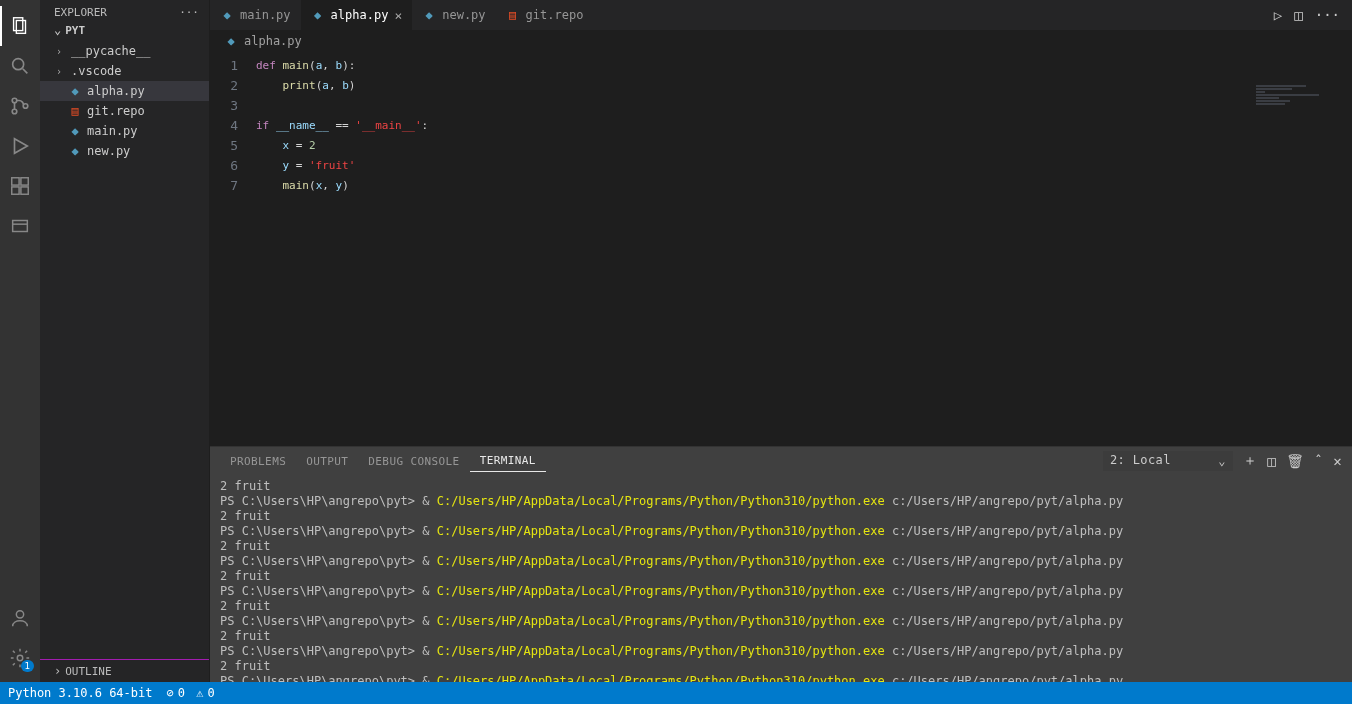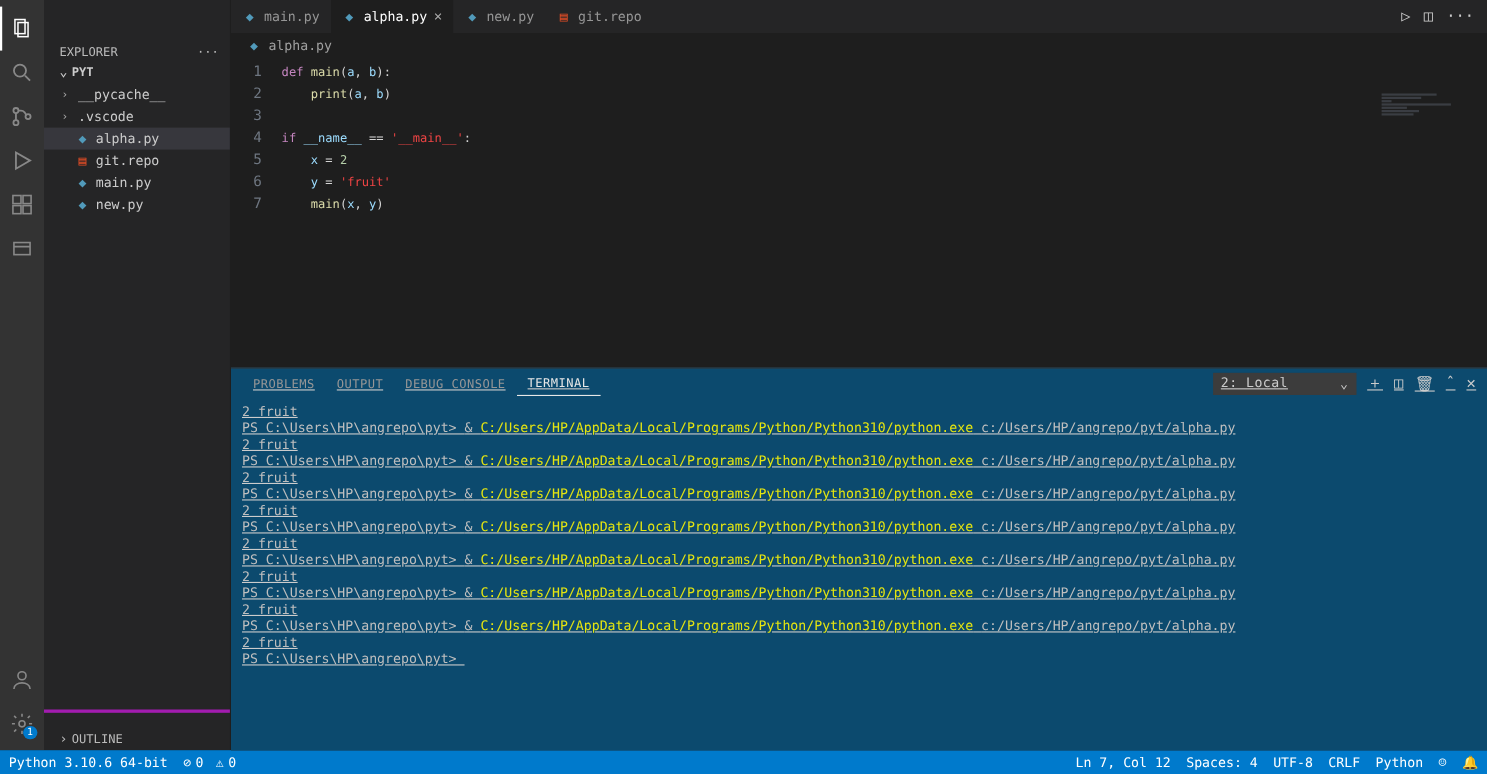--- a/index.html
+++ b/index.html
@@ -8,49 +8,49 @@
   .middle { flex:1; display:flex; min-height:0; }
   
   .activitybar { width:40px; background:#333333; display:flex; flex-direction:column; align-items:center; padding-top:6px; }
   .activitybar .bottom { margin-top:auto; display:flex; flex-direction:column; align-items:center; padding-bottom:4px; }
   .acticon { width:40px; height:40px; display:flex; align-items:center; justify-content:center; color:#888; cursor:pointer; position:relative;}
   .acticon.active { color:#fff; }
   .acticon.active::before { content:''; position:absolute; left:0; top:0; bottom:0; width:2px; background:#fff;}
   .badge { position:absolute; bottom:6px; right:6px; background:#007acc; color:#fff; font-size:9px; border-radius:8px; padding:0 4px; line-height:12px;}
   
   .sidebar { width:170px; background:#252526; display:flex; flex-direction:column; font-size:12px; border-right:1px solid #1e1e1e;}
-  .sb-header { display:flex; align-items:center; justify-content:space-between; padding:6px 10px 2px 14px; color:#bbb; font-size:11px; text-transform:uppercase;margin-top:35px;}
+  .sb-header { display:flex; align-items:center; justify-content:space-between; padding:6px 10px 2px 14px; color:#bbb; font-size:11px; text-transform:uppercase;}
   .sb-project { padding:2px 14px 2px 14px; font-weight:bold; font-size:11px; color:#ccc; display:flex; align-items:center; gap:4px;}
   .sb-project::before{content:'⌄'; font-size:12px;}
   .tree { flex:1; overflow:auto; padding-top:2px;}
   .tree-item { display:flex; align-items:center; gap:5px; padding:2px 0 2px 28px; cursor:pointer; height:20px;}
   .tree-item.folder { padding-left:16px;}
   .tree-item.selected { background:#37373d;}
   .ficon { width:14px; height:14px; display:inline-flex; align-items:center; justify-content:center; font-size:12px;}
   .ficon.py { color:#519aba;}
   .ficon.git { color:#e44d26;}
   .chev { color:#aaa; font-size:10px; width:10px;}
-  .outline { border-top:3px solid #a21caf; padding:16px 10px 4px 14px; font-size:11px; color:#bbb; display:flex; align-items:center; gap:4px;}
+  .outline { border-top:1px solid #a21caf; padding:4px 10px 4px 14px; font-size:11px; color:#bbb; display:flex; align-items:center; gap:4px;}
   .outline::before{content:'›'; font-size:12px;}
   
   .editor-area { flex:1; display:flex; flex-direction:column; min-width:0; background:#1e1e1e; position:relative;}
   .tabs { display:flex; align-items:center; background:#252526; height:30px; position:relative;}
   .tab { display:flex; align-items:center; gap:6px; padding:0 10px; height:30px; color:#969696; cursor:pointer; font-size:12px;}
   .tab.active { background:#1e1e1e; color:#fff;}
   .tab .close { font-size:13px; color:#aaa;}
   .tabactions { margin-left:auto; display:flex; gap:12px; padding:0 12px; color:#ccc;}
   .breadcrumbs { display:flex; align-items:center; gap:6px; padding:4px 14px; font-size:12px; color:#a0a0a0;}
   .code { flex:1; display:flex; overflow:hidden; position:relative;}
   .gutter { width:42px; text-align:right; padding:4px 14px 0 0; color:#6e7681; font-family:Consolas,monospace; font-size:13px; line-height:20px; user-select:none;}
   .lines { flex:1; padding:4px 0 0 4px; font-family:Consolas,monospace; font-size:11px; line-height:20px; white-space:pre;}
   .minimap { position:absolute; top:32px; right:6px; width:90px; height:50px; opacity:.25; }
   .minimap .mline{height:2px; margin:1px 0; background:#8e9cb0; width:60%;}
   .kw{color:#c586c0;} .fn{color:#dcdcaa;} .id{color:#9cdcfe;} .str{color:#ef4444;} .op{color:#d4d4d4;} .num{color:#b5cea8;} .builtin{color:#dcdcaa;} .pn{color:#d4d4d4;}
   
-  .panel { height:348px; border-top:1px solid #333; display:flex; flex-direction:column; background:#0c4a6e;text-decoration:underline;}
+  .panel { height:236px; border-top:1px solid #333; display:flex; flex-direction:column; background:#404040;}
   .panel-tabs { display:flex; align-items:center; height:28px; padding:0 10px; font-size:11px; color:#969696; letter-spacing:.4px;}
   .ptab { padding:4px 10px; cursor:pointer; text-transform:uppercase;}
   .ptab.active { color:#e7e7e7; border-bottom:1px solid #e7e7e7;}
   .panel-right { margin-left:auto; display:flex; align-items:center; gap:10px;}
   .term-select { background:#3c3c3c; color:#ccc; border:1px solid #3c3c3c; padding:1px 24px 1px 6px; font-size:12px; height:20px; width:130px; position:relative; text-align:left;}
   .term-select::after{content:'⌄'; position:absolute; right:6px; top:2px; color:#ccc;}
   .pic { color:#ccc; cursor:pointer; font-size:14px;}
   .terminal { flex:1; overflow:auto; padding:4px 10px 8px 10px; font-family:Consolas,monospace; font-size:12px; line-height:15px; white-space:pre-wrap;}
   .tline .pre{color:#bfbfbf;} .tline .amp{color:#bfbfbf;} .tline .cmd{color:#e5e510;margin-top:13px;} .tline .arg{color:#bfbfbf;} .tline .out{color:#bfbfbf;margin-top:28px;}
   
@@ -233,23 +233,14 @@
         <div class="terminal" id="terminal"><div class="tline"><span class="out">2 fruit</span></div><div class="tline"><span class="pre">PS C:\Users\HP\angrepo\pyt&gt; </span><span class="amp">&amp; </span><span class="cmd">C:/Users/HP/AppData/Local/Programs/Python/Python310/python.exe</span> <span class="arg">c:/Users/HP/angrepo/pyt/alpha.py</span></div><div class="tline"><span class="out">2 fruit</span></div><div class="tline"><span class="pre">PS C:\Users\HP\angrepo\pyt&gt; </span><span class="amp">&amp; </span><span class="cmd">C:/Users/HP/AppData/Local/Programs/Python/Python310/python.exe</span> <span class="arg">c:/Users/HP/angrepo/pyt/alpha.py</span></div><div class="tline"><span class="out">2 fruit</span></div><div class="tline"><span class="pre">PS C:\Users\HP\angrepo\pyt&gt; </span><span class="amp">&amp; </span><span class="cmd">C:/Users/HP/AppData/Local/Programs/Python/Python310/python.exe</span> <span class="arg">c:/Users/HP/angrepo/pyt/alpha.py</span></div><div class="tline"><span class="out">2 fruit</span></div><div class="tline"><span class="pre">PS C:\Users\HP\angrepo\pyt&gt; </span><span class="amp">&amp; </span><span class="cmd">C:/Users/HP/AppData/Local/Programs/Python/Python310/python.exe</span> <span class="arg">c:/Users/HP/angrepo/pyt/alpha.py</span></div><div class="tline"><span class="out">2 fruit</span></div><div class="tline"><span class="pre">PS C:\Users\HP\angrepo\pyt&gt; </span><span class="amp">&amp; </span><span class="cmd">C:/Users/HP/AppData/Local/Programs/Python/Python310/python.exe</span> <span class="arg">c:/Users/HP/angrepo/pyt/alpha.py</span></div><div class="tline"><span class="out">2 fruit</span></div><div class="tline"><span class="pre">PS C:\Users\HP\angrepo\pyt&gt; </span><span class="amp">&amp; </span><span class="cmd">C:/Users/HP/AppData/Local/Programs/Python/Python310/python.exe</span> <span class="arg">c:/Users/HP/angrepo/pyt/alpha.py</span></div><div class="tline"><span class="out">2 fruit</span></div><div class="tline"><span class="pre">PS C:\Users\HP\angrepo\pyt&gt; </span><span class="amp">&amp; </span><span class="cmd">C:/Users/HP/AppData/Local/Programs/Python/Python310/python.exe</span> <span class="arg">c:/Users/HP/angrepo/pyt/alpha.py</span></div><div class="tline"><span class="out">2 fruit</span></div><div class="tline"><span class="pre">PS C:\Users\HP\angrepo\pyt&gt; </span></div></div>
       </div>
     </div>
   </div>
 
   <div class="status">
     <div class="left">
       <span class="sitem">Python 3.10.6 64-bit</span>
       <span class="sitem">⊘ <span>0</span>&nbsp;⚠ <span>0</span></span>
     </div>
-    <div class="right">
-      <span class="sitem">Ln 7, Col 12</span>
-      <span class="sitem">Spaces: 4</span>
-      <span class="sitem">UTF-8</span>
-      <span class="sitem">CRLF</span>
-      <span class="sitem">Python</span>
-      <span class="sitem">☺</span>
-      <span class="sitem">🔔</span>
-    </div>
   </div>
 </div>
 
 </body></html>

